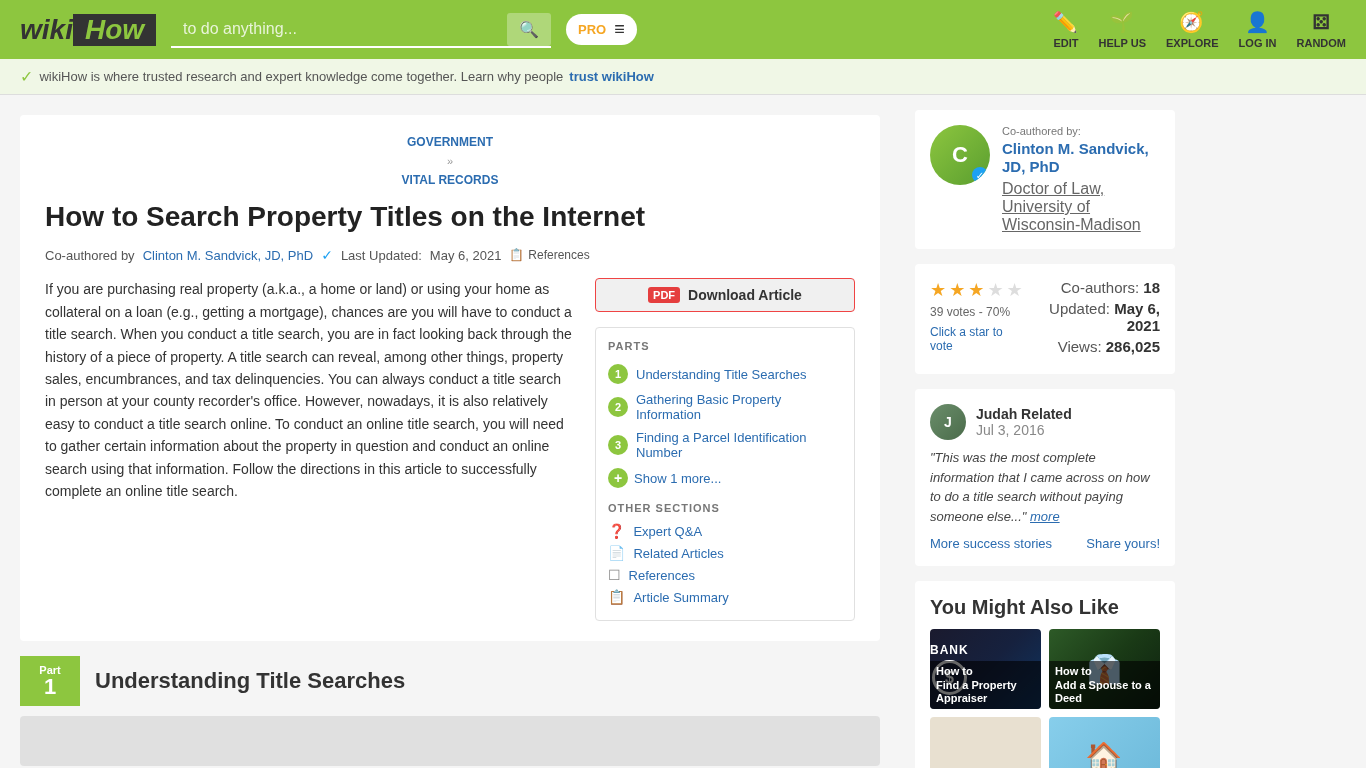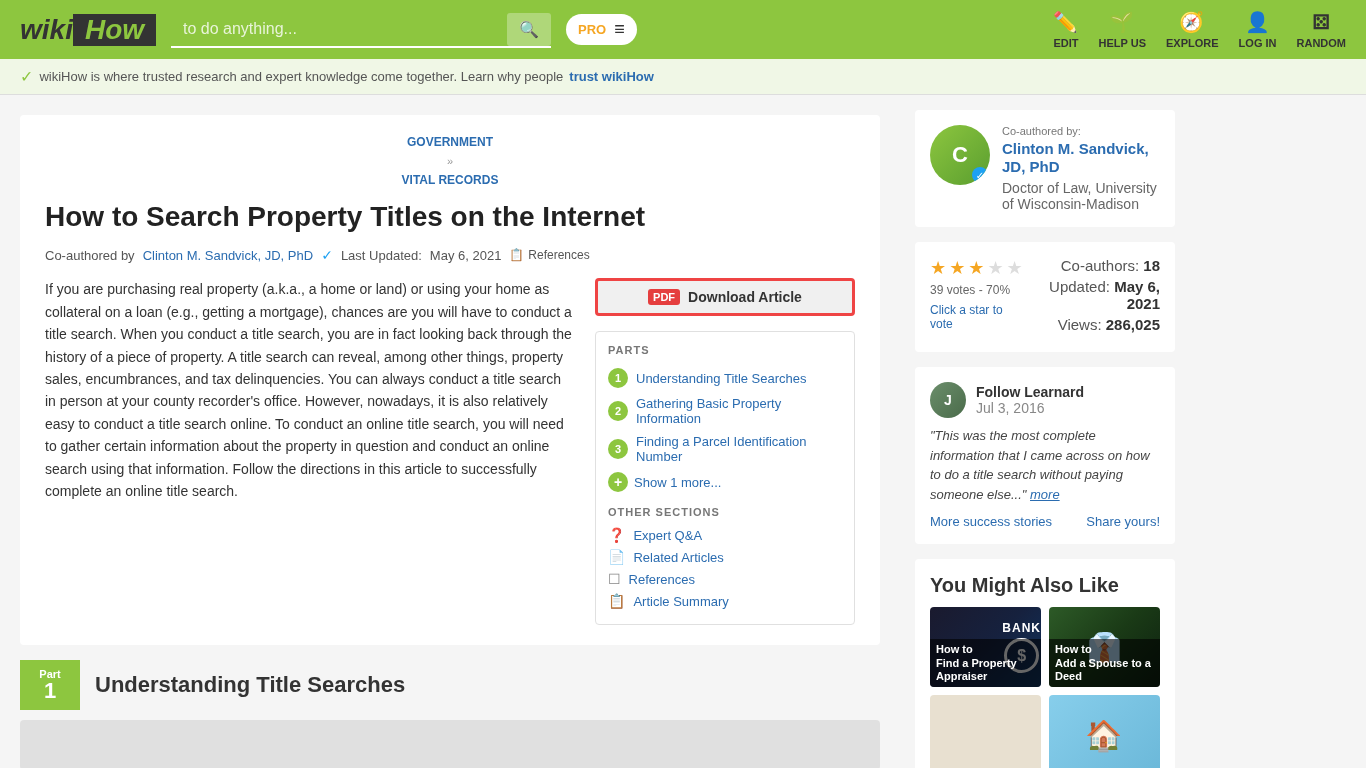--- a/index.html
+++ b/index.html
@@ -187,21 +187,21 @@
     }
     .article-toc {
       width: 260px;
       flex-shrink: 0;
     }
     .download-btn {
       display: flex;
       align-items: center;
       gap: 8px;
       background: #f0f0f0;
-      border: 3px solid #ef4444;
+      border: 1px solid #ef4444;
       border-radius: 4px;
       padding: 8px 14px;
       cursor: pointer;
       font-size: 14px;
       font-weight: bold;
       color: #333;
       margin-bottom: 15px;
       width: 100%;
       justify-content: center;
     }
@@ -348,21 +348,21 @@
       height: 16px;
       display: flex;
       align-items: center;
       justify-content: center;
       color: #fff;
       font-size: 10px;
     }
     .author-info { flex: 1; }
     .coauthored-label { font-size: 11px; color: #777; margin-bottom: 3px; }
     .author-name { font-size: 15px; font-weight: bold; color: #2b6cb0; line-height: 1.2; }
-    .author-title { font-size: 14px; color: #666; margin-top: 4px; }
+    .author-title { font-size: 16px; color: #666; margin-top: 4px; text-decoration: underline; }
 
     .stats-card {
       background: #fff;
       border-radius: 4px;
       padding: 15px;
       margin-bottom: 15px;
       display: flex;
       gap: 15px;
       align-items: flex-start;
     }
@@ -431,21 +431,21 @@
     .also-thumb {
       width: 100%;
       height: 80px;
       position: relative;
       overflow: hidden;
     }
     .also-thumb-appraiser {
       background: linear-gradient(135deg, #1a1a2e 0%, #16213e 50%, #0f3460 100%);
       display: flex;
       align-items: center;
-      justify-content: flex-end;
+      justify-content: flex-start;
     }
     .also-thumb-spouse {
       background: linear-gradient(135deg, #2d5a27 0%, #1a3a16 50%, #0d2010 100%);
       display: flex;
       align-items: center;
       justify-content: center;
     }
     .also-thumb-bottom {
       background: linear-gradient(135deg, #e8e0d0 0%, #d4c5a9 100%);
     }
@@ -664,21 +664,21 @@
           <span>Views:</span>
           <span class="stat-value">286,025</span>
         </div>
       </div>
     </div>
 
     <div class="review-card">
       <div class="reviewer-header">
         <div class="reviewer-avatar">J</div>
         <div>
-          <div class="reviewer-name">Follow Learnard</div>
+          <div class="reviewer-name">Judah Related</div>
           <div class="reviewer-date">Jul 3, 2016</div>
         </div>
       </div>
       <div class="review-text">
         <span>"This was the most complete information that I came across on how to do a title search without paying someone else..."</span>
         <a class="review-more" href="#">more</a>
       </div>
       <div class="success-links">
         <a class="success-link" href="#">More success stories</a>
         <a class="success-link" href="#">Share yours!</a>

